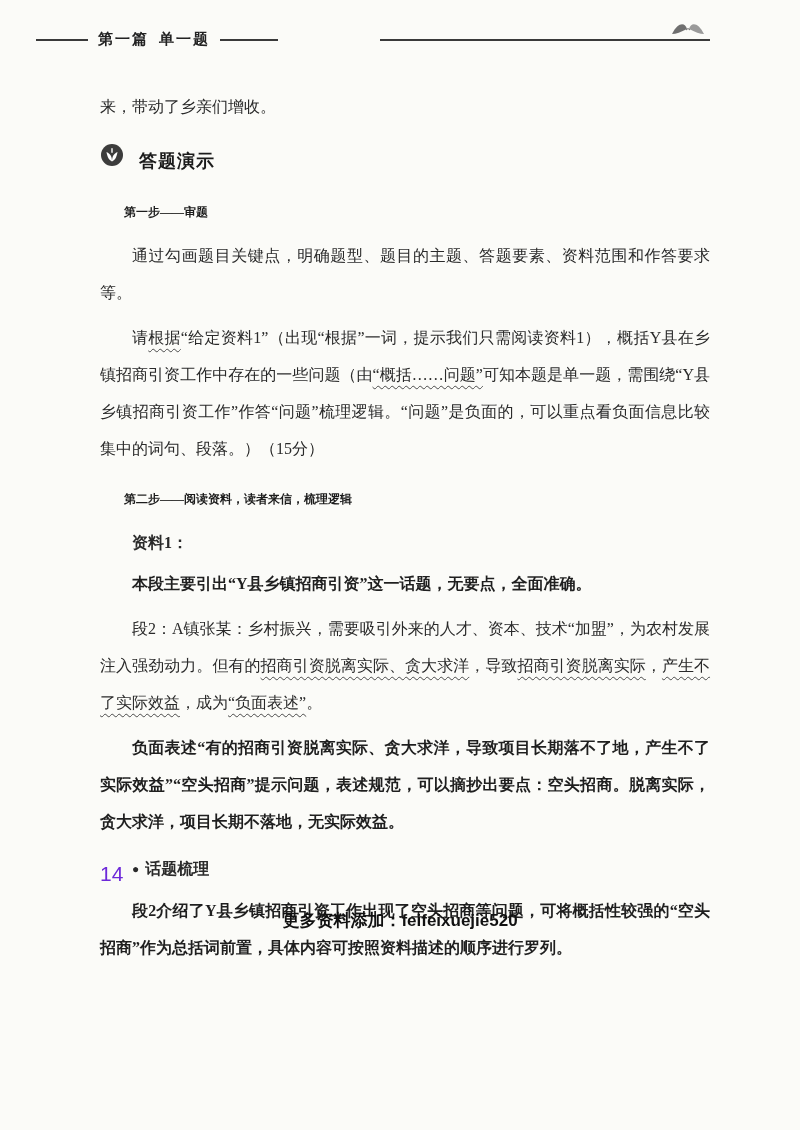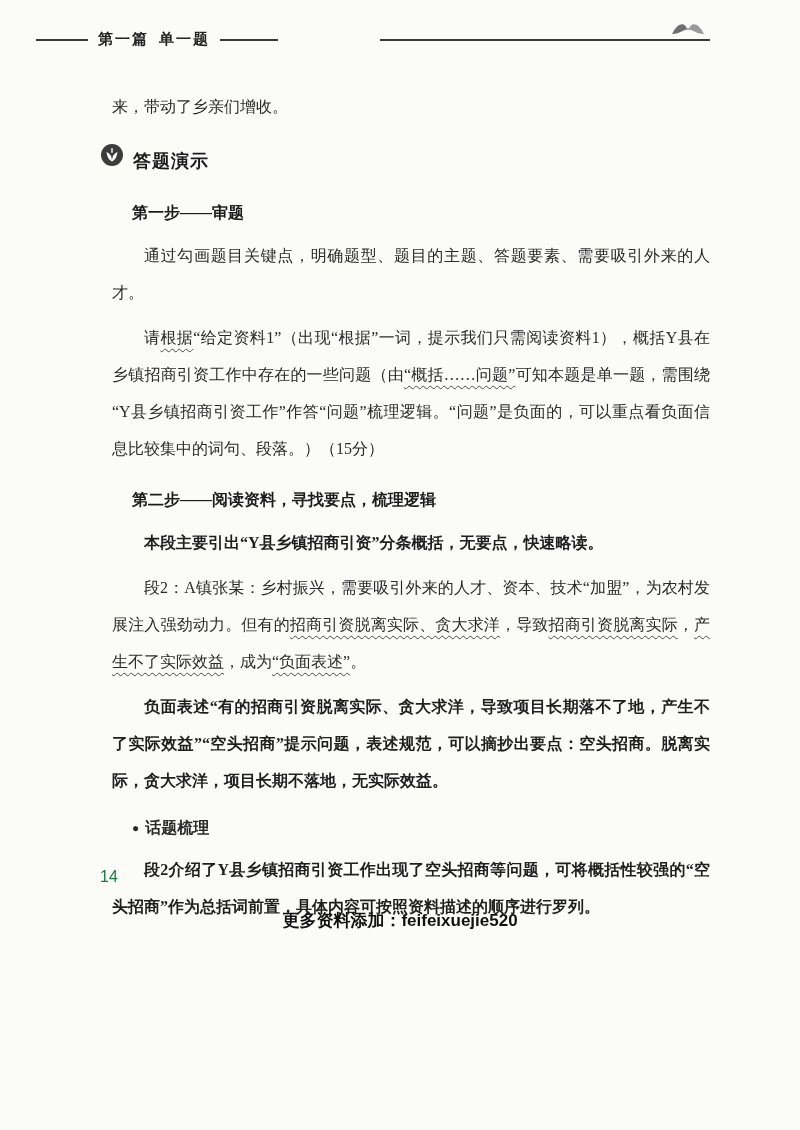--- a/index.html
+++ b/index.html
@@ -26,46 +26,46 @@
   .h-part,.h-title{font-size:15px;font-weight:700;letter-spacing:2px;color:#222;}
   .h-right{position:relative;display:flex;align-items:center;}
   .rule-c{width:330px;height:2px;background:#3a3a3a;}
   .ornament{position:absolute;right:2px;top:-20px;}
 
   
   .content{
     position:absolute;top:88px;left:100px;width:610px;
     font-size:16px;line-height:37px;text-align:justify;
   }
-  p{margin:0 0 8px 12px;}
+  p{margin:0 0 8px 0;}
   .indent{text-indent:2em;}
   .cmt{font-weight:700;color:#1f1f1f;}
-  .step{font-weight:700;color:#1c1c1c;margin:14px 0 6px 0;text-indent:2em;font-size:16px;}
+  .step{font-weight:700;color:#1c1c1c;margin:14px 0 6px 0;text-indent:2em;font-size:12px;}
   .mat-label{font-weight:700;text-indent:2em;margin:4px 0 4px 0;}
   .u{text-decoration-color:#4a4a4a;text-underline-offset:6px;text-decoration-thickness:1px;}
   .w{text-decoration:underline wavy;text-decoration-color:#4a4a4a;text-underline-offset:5px;text-decoration-thickness:1px;}
 
   
   .demo-head{
-    display:flex;align-items:center;gap:9px;
+    display:flex;align-items:center;gap:15px;
     margin:18px 0 10px 0;
   }
   .demo-head .txt{
     font-family:"Liberation Sans","DejaVu Sans",sans-serif;
     font-size:18px;font-weight:700;color:#1b1b1b;letter-spacing:1px;
   }
 
   
   .bullet-head{font-weight:700;text-indent:2em;margin:10px 0 4px 0;}
   .bullet-dot{font-size:12px;vertical-align:1px;margin-right:6px;}
 
   
   .page-number{
     position:absolute;left:100px;bottom:58px;
-    font-size:16px;color:#15803d;
+    font-size:21px;color:#6d28d9;
     font-family:"Liberation Sans","DejaVu Sans",sans-serif;
   }
   .footer{
     position:absolute;left:0;right:0;bottom:12px;
     text-align:center;font-size:17px;font-weight:700;color:#111;
     font-family:"Liberation Sans","DejaVu Sans",sans-serif;
   }
 </style>
 </head>
 <body>
@@ -102,30 +102,31 @@
           <path d="M12 18.5 c0-4.5 1.2-7.5 5.5-9.5 -1 5.5-2.3 7.8-5.5 9.5 Z" fill="#ffffff"></path>
           <path d="M12 18.5 c0-4.5 -1.2-7.5 -5.5-9.5 1 5.5 2.3 7.8 5.5 9.5 Z" fill="#ffffff"></path>
           <rect x="11.3" y="5" width="1.4" height="5" rx="0.7" fill="#ffffff"></rect>
         </svg>
       </span>
       <span class="txt">答题演示</span>
     </div>
 
     <p class="step">第一步——审题</p>
 
-    <p class="indent">通过勾画题目关键点，明确题型、题目的主题、答题要素、需要吸引外来的人才。</p>
+    <p class="indent">通过勾画题目关键点，明确题型、题目的主题、答题要素、资料范围和作答要求等。</p>
 
     <p class="indent"><span>请</span><span class="w">根据</span><span class="u">“给定资料1”</span><span>（出现“根据”一词，提示我们只需阅读资料1），</span><span class="u">概括Y县在乡镇招商引资工作中存在的一些问题</span><span>（由</span><span class="w">“概括……问题”</span><span>可知本题是单一题，需围绕“Y县乡镇招商引资工作”作答“问题”梳理逻辑。“问题”是负面的，可以重点看</span><span class="u">负面信息比较集中的词句、段落</span><span>。）（15分）</span></p>
 
 
-    <p class="step">第二步——阅读资料，寻找要点，梳理逻辑</p>
+    <p class="step">第二步——阅读资料，读者来信，梳理逻辑</p>
+
+    <p class="mat-label">资料1：</p>
 
 
-
-    <p class="indent cmt">本段主要引出“Y县乡镇招商引资”分条概括，无要点，快速略读。</p>
+    <p class="indent cmt">本段主要引出“Y县乡镇招商引资”这一话题，无要点，全面准确。</p>
 
     <p class="indent"><span>段2：A镇张某：乡村振兴，需要吸引外来的人才、资本、技术“加盟”，为农村发展注入强劲动力。但有的</span><span class="w">招商引资脱离实际、贪大求洋</span><span>，导致</span><span class="w">招商引资脱离实际</span><span>，</span><span class="w">产生不了实际效益</span><span>，成为</span><span class="w">“负面表述”</span><span>。</span></p>
 
     <p class="indent cmt">负面表述“有的招商引资脱离实际、贪大求洋，导致项目长期落不了地，产生不了实际效益”“空头招商”提示问题，表述规范，可以摘抄出要点：空头招商。脱离实际，贪大求洋，项目长期不落地，无实际效益。</p>
 
     <p class="bullet-head">
       <span class="bullet-dot">●</span><span>话题梳理</span>
     </p>
 
     <p class="indent cmt">段2介绍了Y县乡镇招商引资工作出现了空头招商等问题，可将概括性较强的“空头招商”作为总括词前置，具体内容可按照资料描述的顺序进行罗列。</p>

